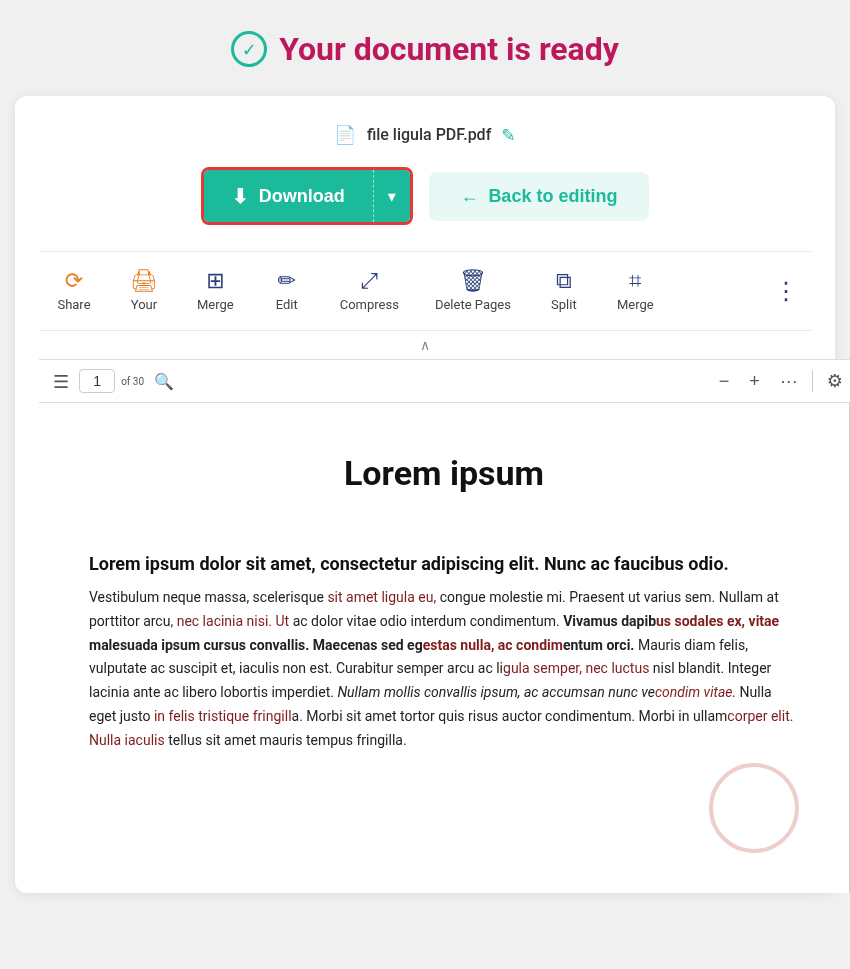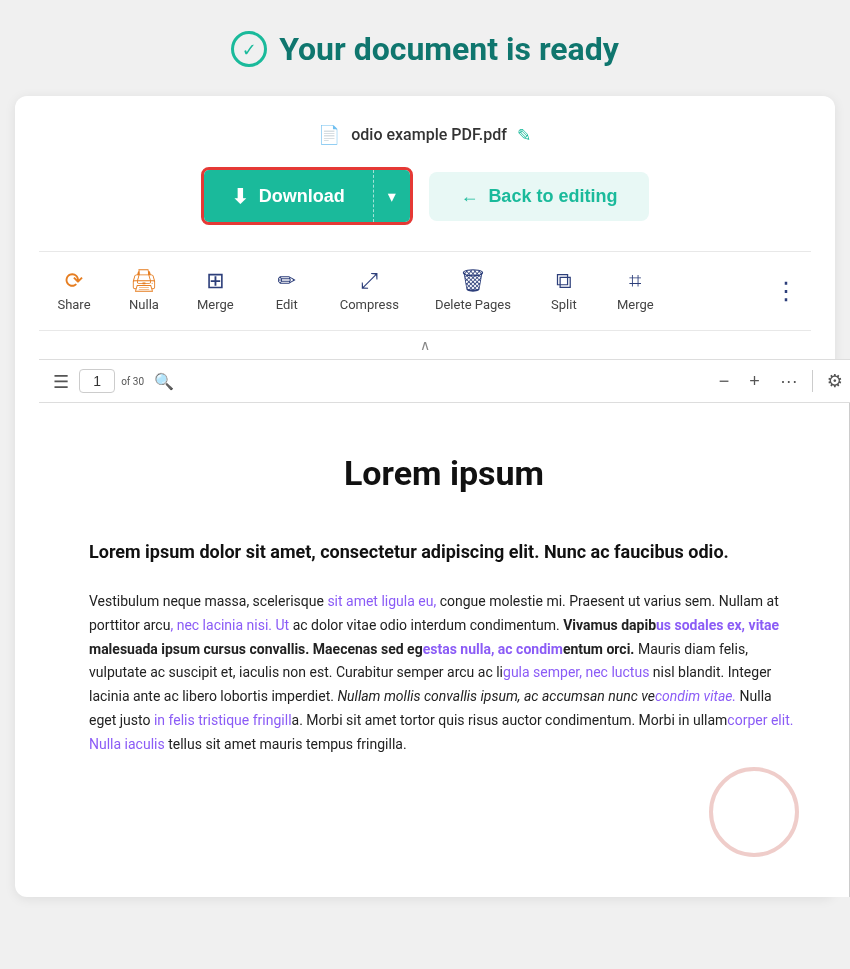--- a/index.html
+++ b/index.html
@@ -36,21 +36,21 @@
       align-items: center;
       justify-content: center;
       color: #1aba9b;
       font-size: 18px;
       flex-shrink: 0;
     }
 
     .title-text {
       font-size: 32px;
       font-weight: 700;
-      color: #0f766e;
+      color: #be185d;
     }
 
     .card {
       background: #fff;
       border-radius: 12px;
       width: 820px;
       padding: 28px 24px 0 24px;
       box-shadow: 0 2px 12px rgba(0,0,0,0.08);
     }
 
@@ -303,37 +303,37 @@
       background: #fff;
       padding: 50px 50px 40px 50px;
       min-height: 460px;
     }
 
     .pdf-page-title {
       font-size: 34px;
       font-weight: 700;
       text-align: center;
       color: #111;
-      margin-bottom: 48px;
+      margin-bottom: 60px;
     }
 
     .pdf-section-title {
       font-size: 18px;
       font-weight: 700;
       color: #111;
-      margin-bottom: 28px;
+      margin-bottom: 12px;
     }
 
     .pdf-body-text {
       font-size: 14px;
       line-height: 1.7;
       color: #222;
     }
 
-    .pdf-body-text .red-text { color: #8b5cf6; }
+    .pdf-body-text .red-text { color: #7f1d1d; }
     .pdf-body-text .bold { font-weight: 700; }
     .pdf-body-text .italic { font-style: italic; }
 
     .stamp-overlay {
       display: flex;
       justify-content: flex-end;
       margin-top: 10px;
     }
 
     .stamp {
@@ -360,21 +360,21 @@
 
   <div class="header-title">
     <div class="check-icon">✓</div>
     <span class="title-text">Your document is ready</span>
   </div>
 
   <div class="card">
 
     <div class="file-row">
       <span class="file-icon">📄</span>
-      <span class="file-name">odio example PDF.pdf</span>
+      <span class="file-name">file ligula PDF.pdf</span>
       <span class="edit-icon">✎</span>
     </div>
 
     <div class="action-row">
 
       <div class="download-btn-wrapper">
         <button class="download-btn-main">
           <span class="download-arrow-icon">⬇</span>
           <span>Download</span>
         </button>
@@ -391,21 +391,21 @@
 
     <div class="toolbar-row">
 
       <div class="toolbar-item share">
         <span class="icon">⟳</span>
         <span>Share</span>
       </div>
 
       <div class="toolbar-item print">
         <span class="icon">🖨</span>
-        <span>Nulla</span>
+        <span>Your</span>
       </div>
 
       <div class="toolbar-item merge">
         <span class="icon">⊞</span>
         <span>Merge</span>
       </div>
 
       <div class="toolbar-item edit">
         <span class="icon">✏</span>
         <span>Edit</span>

